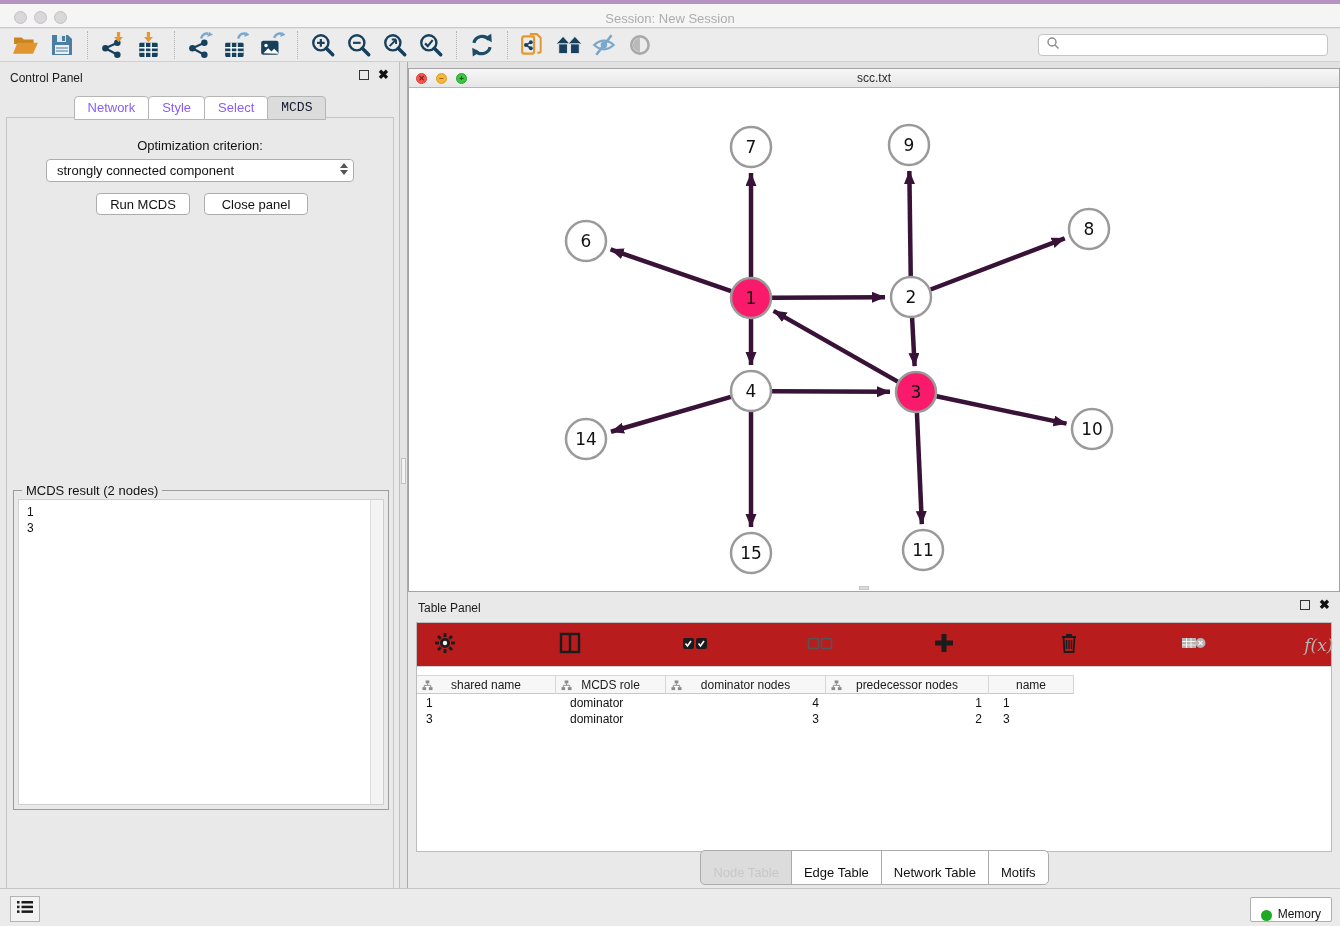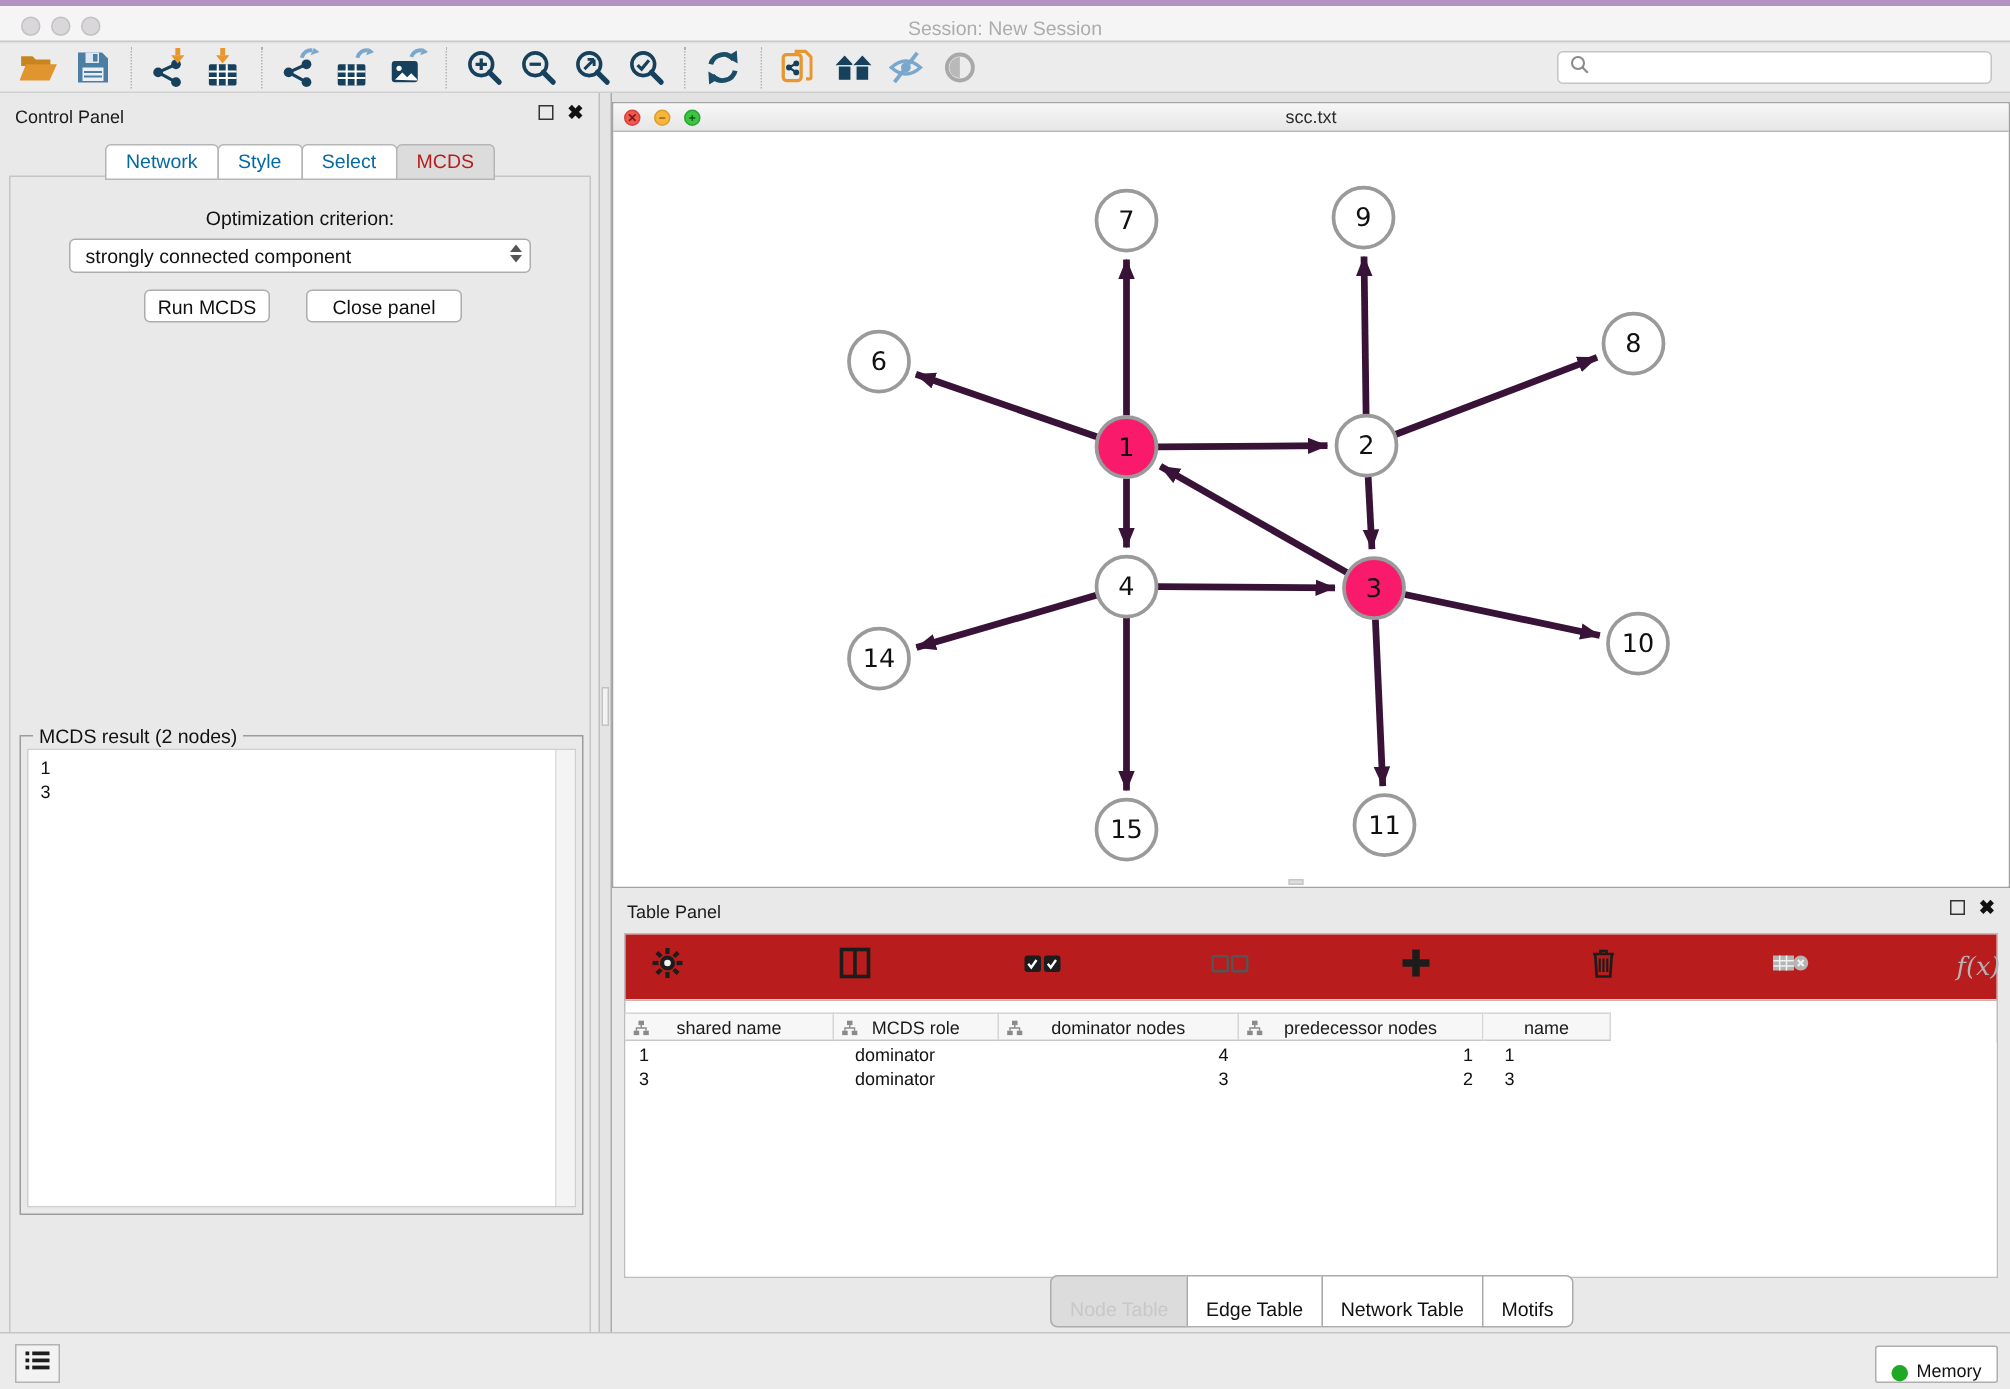--- a/index.html
+++ b/index.html
@@ -27,34 +27,34 @@
 
   
   .control-panel { position:absolute; left:0; top:62px; width:400px; height:826px; background:#e9e9e9; border-right:1px solid #bfbfbf; }
   .panel-header { position:relative; height:30px; }
   .panel-title { position:absolute; left:10px; top:9px; font-size:12px; color:#1a1a1a; }
   .panel-icons { position:absolute; right:10px; top:8px; display:flex; gap:9px; align-items:center; }
   .float-ic { width:10px; height:10px; border:1.5px solid #333; display:inline-block; }
   .close-ic { font-size:13px; font-weight:bold; color:#111; line-height:10px; }
 
   .cp-tabs { position:absolute; left:0; right:0; top:34px; display:flex; justify-content:center; z-index:2; }
-  .tab { border:1px solid #b5b5b5; background:#fff; color:#0369a1; font-size:13px; padding:3px 13px 4px;
+  .tab { border:1px solid #b5b5b5; background:#fff; color:#8b5cf6; font-size:13px; padding:3px 13px 4px;
     margin-right:-1px; border-radius:4px 4px 0 0; }
-  .tab.active { background:#dcdcdc; color:#b91c1c; }
+  .tab.active { background:#dcdcdc; color:#0f172a;font-family:Liberation Mono, monospace; }
 
   .cp-content { position:absolute; left:6px; top:55px; width:388px; height:827px; background:#e9e9e9; border:1px solid #c6c6c6; }
   .opt-label { position:absolute; left:0; right:0; top:20px; text-align:center; font-size:13px; color:#111; }
   .dropdown { position:absolute; left:39px; top:41px; width:308px; height:23px; background:#fff; border:1px solid #adadad;
     border-radius:4px; display:flex; align-items:center; padding-left:10px; font-size:13px; color:#111; }
   .dd-stepper { position:absolute; right:5px; top:3px; display:flex; flex-direction:column; gap:2px; align-items:center; }
   .tri-up { width:0; height:0; border-left:4px solid transparent; border-right:4px solid transparent; border-bottom:5px solid #555; }
   .tri-dn { width:0; height:0; border-left:4px solid transparent; border-right:4px solid transparent; border-top:5px solid #555; }
   .btn { position:absolute; top:75px; height:22px; background:#fff; border:1px solid #adadad; border-radius:4px;
     font-size:13px; color:#111; display:flex; align-items:center; justify-content:center; }
-  .btn.run { left:89px; width:84px; }
+  .btn.run { left:89px; width:94px; }
   .btn.closep { left:197px; width:104px; }
 
   .result-box { position:absolute; left:6px; top:372px; width:376px; height:320px; border:1px solid #9c9c9c; background:#e9e9e9; }
   .result-legend { position:absolute; left:8px; top:-8px; background:#e9e9e9; padding:0 4px; font-size:13px; color:#111; }
   .result-inner { position:absolute; left:4px; top:8px; right:4px; bottom:4px; background:#fff; border:1px solid #cfcfcf; }
   .result-scroll { position:absolute; right:0; top:0; bottom:0; width:13px; background:#f4f4f4; border-left:1px solid #ddd; }
   .result-items { padding:4px 8px; font-size:12px; color:#111; line-height:16px; }
 
   
   .v-divider { position:absolute; left:400px; top:62px; width:8px; height:826px; background:#e4e4e4; border-right:1px solid #ababab; }

